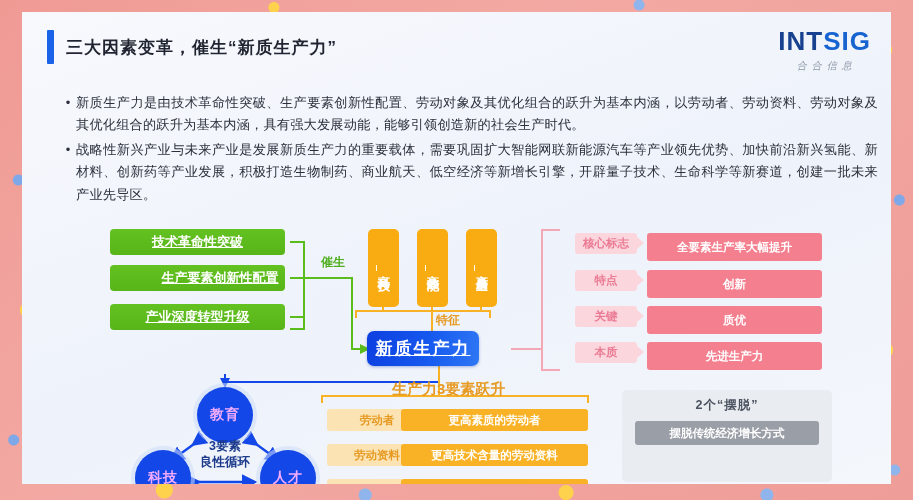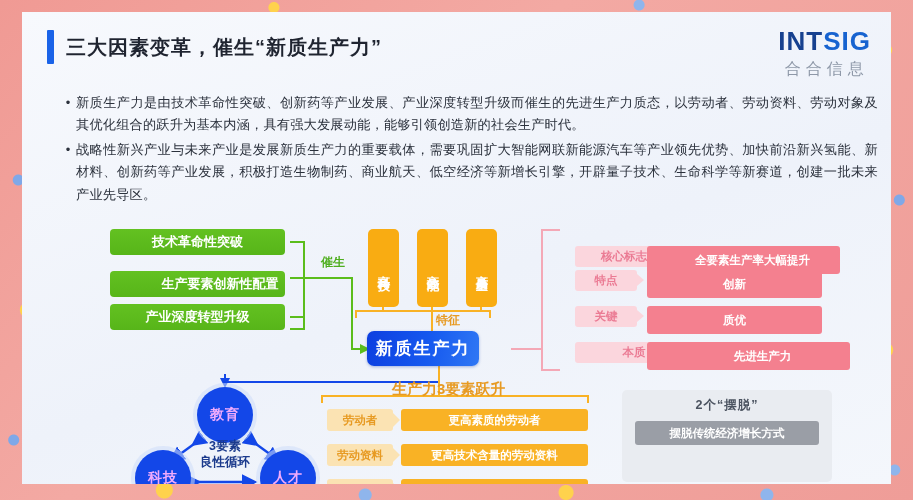--- a/index.html
+++ b/index.html
@@ -30,59 +30,59 @@
   }
   
   #slide{
     position:absolute;left:22px;top:12px;width:869px;height:472px;
     background:linear-gradient(160deg,#f7f9fd 0%,#eef2fa 55%,#f4f7fc 100%);
     overflow:hidden;
   }
   
   .title-wrap{position:absolute;left:25px;top:18px;display:flex;align-items:center;}
   .title-bar{width:7px;height:34px;background:#1a63e8;margin-right:12px;border-radius:1px;}
-  .title-text{font-size:20px;font-weight:bold;color:#1f2430;letter-spacing:1px;white-space:nowrap;}
+  .title-text{font-size:17px;font-weight:bold;color:#1f2430;letter-spacing:1px;white-space:nowrap;}
   .logo{position:absolute;right:20px;top:16px;text-align:center;}
   .logo-main{font-size:26px;font-weight:bold;letter-spacing:1px;color:#1763d0;line-height:1;}
   .logo-main .dark{color:#17418f;text-align:right;}
-  .logo-sub{font-size:16px;letter-spacing:5px;color:#8e98a8;margin-top:5px;padding-left:4px;}
+  .logo-sub{font-size:10px;letter-spacing:5px;color:#8e98a8;margin-top:5px;padding-left:4px;font-style:italic;}
   
   .bullets{position:absolute;left:38px;top:80px;width:818px;}
   .bullet{display:flex;margin-bottom:2px;}
   .dot{width:16px;flex:0 0 16px;font-size:13px;line-height:22px;color:#2b313c;text-align:center;}
   .btxt{font-size:13.2px;line-height:22.4px;color:#2b313c;text-align:justify;letter-spacing:.2px;}
   
   #diagram{position:absolute;left:0;top:200px;width:869px;height:272px;}
   .box{position:absolute;box-sizing:border-box;display:flex;align-items:center;justify-content:center;
-       color:#fff;font-weight:bold;}
+       color:#fff;font-weight:bold;text-decoration:underline;}
   
   .green{background:linear-gradient(180deg,#63c121 0%,#57b519 100%);border-radius:4px;
          font-size:13px;width:175px;height:26px;left:88px;}
-  .g1{top:17px;} .g2{top:59px;padding-left:45px;} .g3{top:92px;}
+  .g1{top:17px;} .g2{top:53px;padding-left:45px;} .g3{top:92px;}
   
   .overt{background:#f9ac12;border-radius:5px;width:31px;height:78px;font-size:12.5px;
          writing-mode:vertical-rl;text-orientation:upright;letter-spacing:2px;line-height:31px;top:17px;}
   .ov1{left:346px;} .ov2{left:395px;} .ov3{left:444px;}
   
   .blue-main{left:345px;top:119px;width:112px;height:35px;border-radius:7px;font-size:17px;
              letter-spacing:2px;background:linear-gradient(100deg,#0d3fe0 0%,#1659ef 55%,#2f77f4 100%);
              box-shadow:0 1px 3px rgba(20,60,170,.35);}
   
   .pk-label{position:absolute;height:21px;width:62px;background:#fbd6dd;border-radius:3px;
             display:flex;align-items:center;justify-content:center;color:#eb7b94;font-size:11.5px;font-weight:bold;}
   .pk-label:after{content:"";position:absolute;right:-7px;top:4px;width:0;height:0;
             border-top:6.5px solid transparent;border-bottom:6.5px solid transparent;border-left:7px solid #fbd6dd;}
   .pk-bar{position:absolute;height:28px;background:#f4808f;border-radius:3px;
           display:flex;align-items:center;justify-content:center;color:#fff;font-size:11.5px;font-weight:bold;
           left:625px;width:175px;}
-  .pkr1{top:34px;padding-left:18px;} .pkr2{top:58px;} .pkr3{top:94px;} .pkr4{top:130px;padding-left:28px;}
+  .pkr1{top:21px;} .pkr2{top:58px;} .pkr3{top:94px;} .pkr4{top:130px;}
   .pk-label{left:553px;}
   
   .or-label{position:absolute;height:22px;width:66px;background:#fbe3b3;border-radius:3px;
-            display:flex;align-items:center;justify-content:center;color:#e79a22;font-size:11.5px;font-weight:bold;left:305px;}
+            display:flex;align-items:center;justify-content:center;color:#e79a22;font-size:11.5px;font-weight:bold;left:305px;padding-left:17px;}
   .or-label:after{content:"";position:absolute;right:-7px;top:4px;width:0;height:0;
             border-top:7px solid transparent;border-bottom:7px solid transparent;border-left:7px solid #fbe3b3;}
   .or-bar{position:absolute;height:22px;background:#f9b225;border-radius:3px;
           display:flex;align-items:center;justify-content:center;color:#fff;font-size:11.5px;font-weight:bold;
           left:379px;width:187px;}
   .orr1{top:197px;} .orr2{top:232px;} .orr3{top:267px;}
   
   .circ{position:absolute;border-radius:50%;background:#1347e8;color:#f0abfc;font-weight:bold;
         display:flex;align-items:center;justify-content:center;font-size:14px;letter-spacing:1px;
         box-shadow:0 0 0 4px rgba(205,220,250,.55);}
@@ -118,21 +118,21 @@
   </div>
 
   <div class="logo">
     <div class="logo-main"><span class="dark">INT</span><span>SIG</span></div>
     <div class="logo-sub">合合信息</div>
   </div>
 
   <div class="bullets">
     <div class="bullet">
       <div class="dot">•</div>
-      <div class="btxt">新质生产力是由技术革命性突破、创新药等产业发展、产业深度转型升级而催生的先进生产力质态，以劳动者、劳动资料、劳动对象及其优化组合的跃升为基本内涵，具有强大发展动能，能够引领创造新的社会生产时代。</div>
+      <div class="btxt">新质生产力是由技术革命性突破、生产要素创新性配置、劳动对象及其优化组合的跃升为基本内涵，以劳动者、劳动资料、劳动对象及其优化组合的跃升为基本内涵，具有强大发展动能，能够引领创造新的社会生产时代。</div>
     </div>
     <div class="bullet">
       <div class="dot">•</div>
       <div class="btxt">战略性新兴产业与未来产业是发展新质生产力的重要载体，需要巩固扩大智能网联新能源汽车等产业领先优势、加快前沿新兴氢能、新材料、创新药等产业发展，积极打造生物制药、商业航天、低空经济等新增长引擎，开辟量子技术、生命科学等新赛道，创建一批未来产业先导区。</div>
     </div>
   </div>
 
   <div id="diagram">
 
     <svg class="conn">

